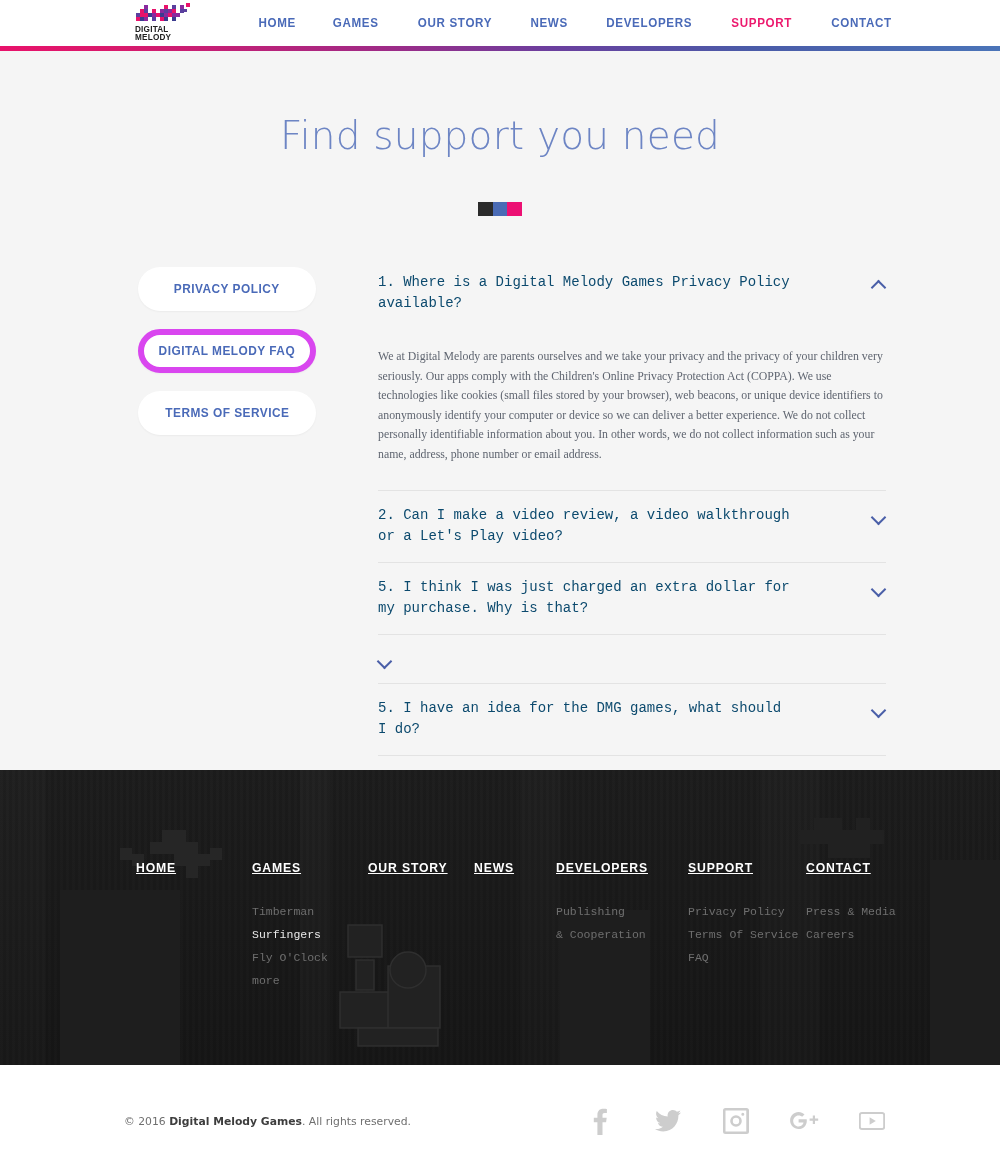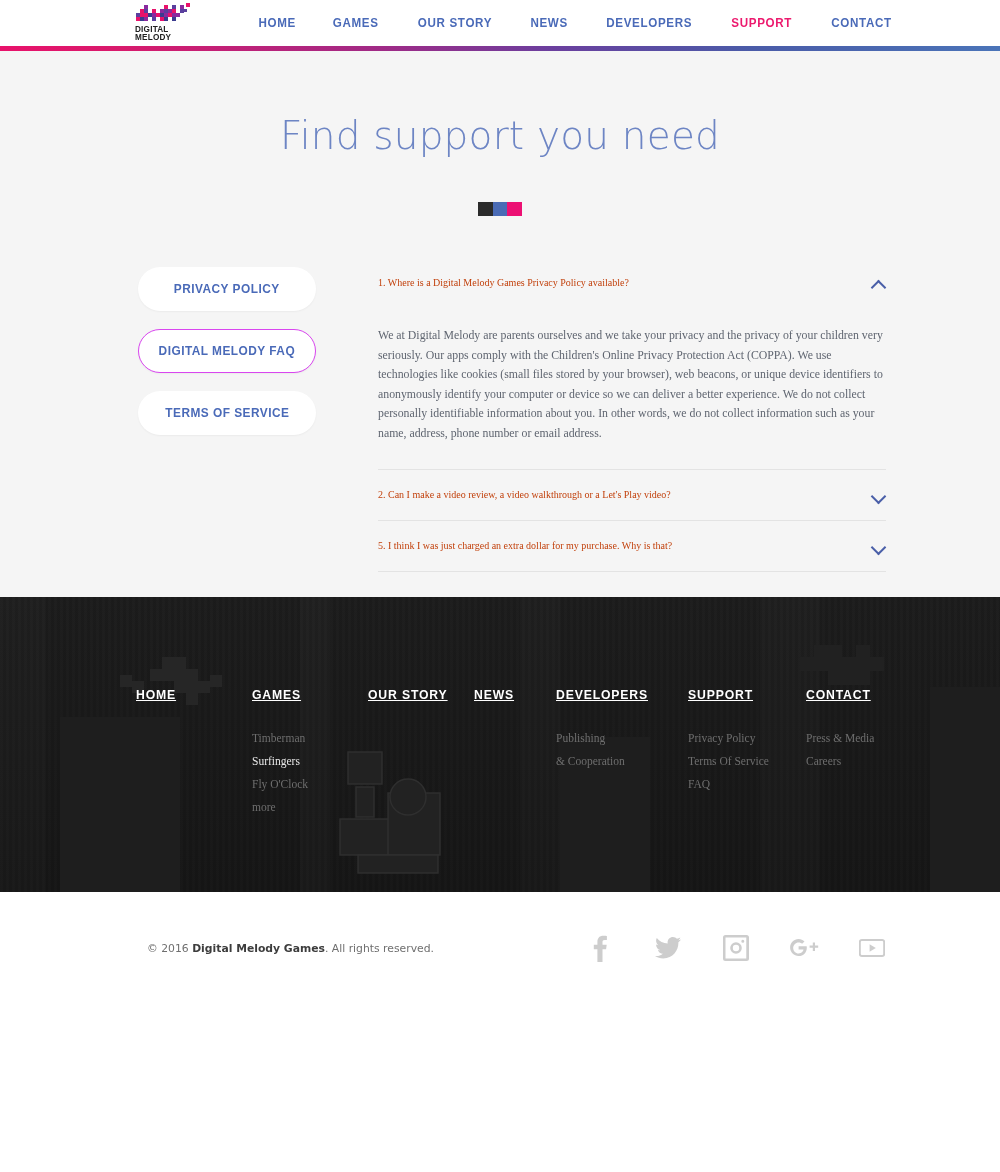--- a/index.html
+++ b/index.html
@@ -53,21 +53,21 @@
 
   .gradient-bar {
     height: 5px;
     width: 100%;
     background: linear-gradient(to right, #e8126b 0%, #d81a6c 12%, #a02a86 38%, #6b3f9e 55%, #4a5ba8 75%, #4a74b8 100%);
   }
 
   
   .main {
     background: #f5f5f5;
-    height: 546px;
+    height: 719px;
     position: relative;
   }
   .page-title {
     text-align: center;
     padding-top: 62px;
     font-size: 39px;
     font-weight: 300;
     color: #6d85c4;
     letter-spacing: 0.2px;
     font-family: "DejaVu Sans", sans-serif;
@@ -101,39 +101,39 @@
     font-family: "Liberation Sans Narrow", "Liberation Sans", sans-serif;
     font-size: 12.5px;
     font-weight: bold;
     letter-spacing: 0.5px;
     color: #4a6ab8;
     text-transform: uppercase;
     cursor: pointer;
     box-shadow: 0 1px 2px rgba(0,0,0,0.045);
     transform: scaleX(1);
   }
-  .side-btn.active { border: 1px solid #d946ef; }
+  .side-btn.active { border: 6px solid #d946ef; }
   .side-btn span { transform: scaleX(0.95); display: block; }
 
   
   .faq { width: 508px; flex: 0 0 508px; margin-left: 10px; }
   .faq-item { border-bottom: 1px solid #e3e3e3; }
   .faq-head {
     display: flex;
     align-items: flex-start;
     justify-content: space-between;
     padding: 14px 0 15px 0;
     cursor: pointer;
     min-height: 48px;
   }
   .faq-q {
-    font-size: 10px;
-    color: #c2410c;
+    font-size: 14px;
+    color: #0c4a6e;
     line-height: 21px;
-    font-family: Liberation Serif, serif;
+    font-family: Liberation Mono, monospace;
     font-weight: 400;
     padding-right: 28px;
     max-width: 440px;
   }
   .chev {
     flex: 0 0 14px;
     width: 14px;
     height: 9px;
     margin-top: 7px;
     position: relative;
@@ -195,41 +195,41 @@
     letter-spacing: 0.9px;
     text-transform: uppercase;
     cursor: pointer;
     transform: scaleX(0.94);
     transform-origin: left;
     display: block;
   }
   .fcol-links { margin-top: 25px; }
   .fcol-link {
     display: block;
-    font-family: Liberation Serif, serif;
+    font-family: Liberation Mono, monospace;
     font-size: 11.5px;
     line-height: 23px;
     color: #6e6e6e;
     text-decoration: none;
     cursor: pointer;
     white-space: pre-line;
   }
   .fcol-link.hi { color: #e8e8e8; font-weight: 500; }
 
   
   .bottom {
     height: 112px;
     background: #ffffff;
     display: flex;
     align-items: center;
     position: relative;
   }
   .copy {
     position: absolute;
-    left: 147px;
+    left: 124px;
     font-family: "DejaVu Sans", sans-serif;
     font-size: 10.8px;
     color: #6f6f6f;
   }
   .copy b { color: #3d3d3d; font-weight: bold; }
   .socials {
     position: absolute;
     left: 585px;
     display: flex;
     align-items: center;
@@ -340,20 +340,21 @@
       </div>
 
       <div class="faq-item">
         <div class="faq-head">
           <div class="chev"></div>
         </div>
       </div>
 
       <div class="faq-item">
         <div class="faq-head">
+          <div class="faq-q">5. I have an idea for the DMG games, what should I do?</div>
           <div class="chev"></div>
         </div>
       </div>
 
       <div class="faq-item">
         <div class="faq-head">
           <div class="faq-q">6. I subscribed to the newsletter but have not received it. When will the next newsletter be sent?</div>
           <div class="chev"></div>
         </div>
       </div>

